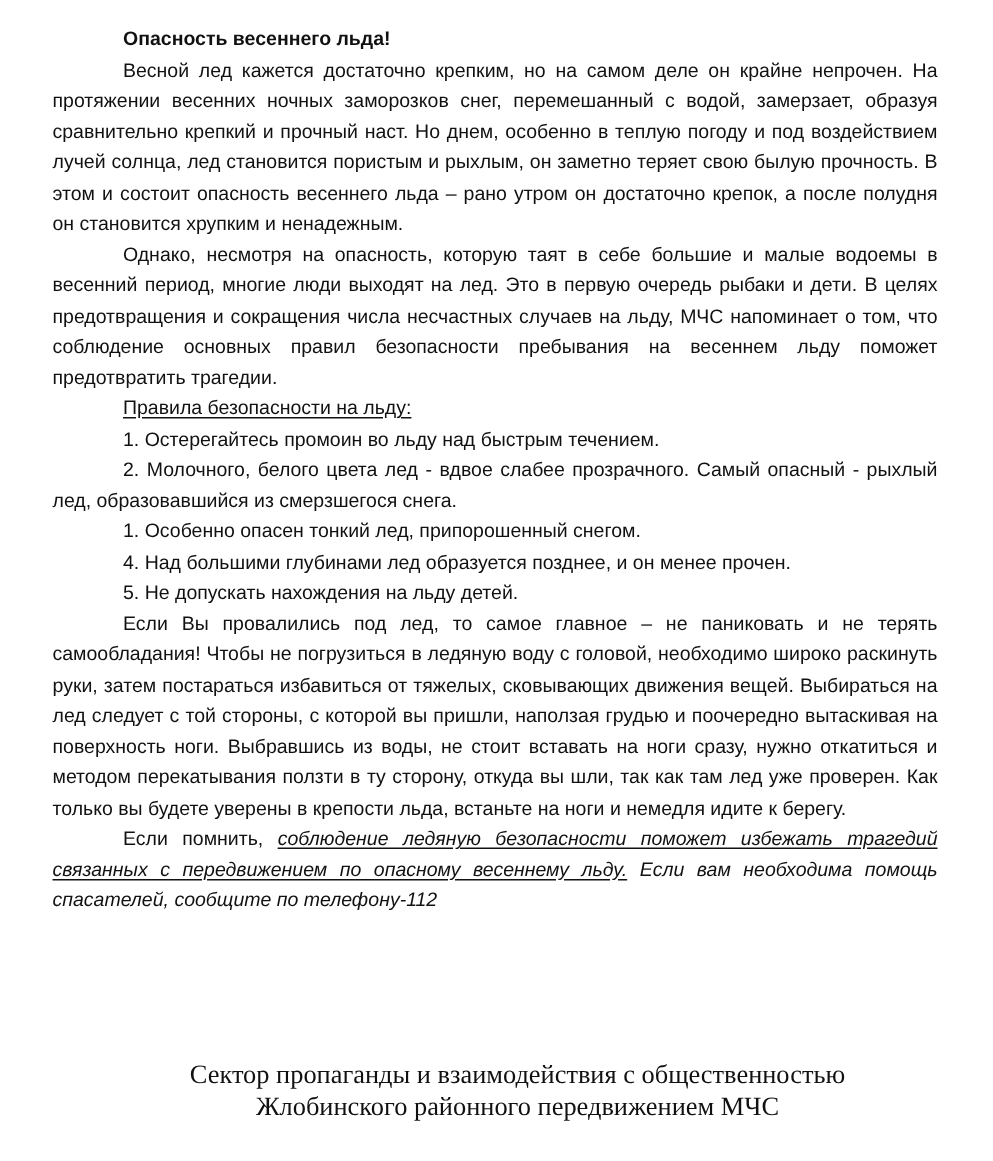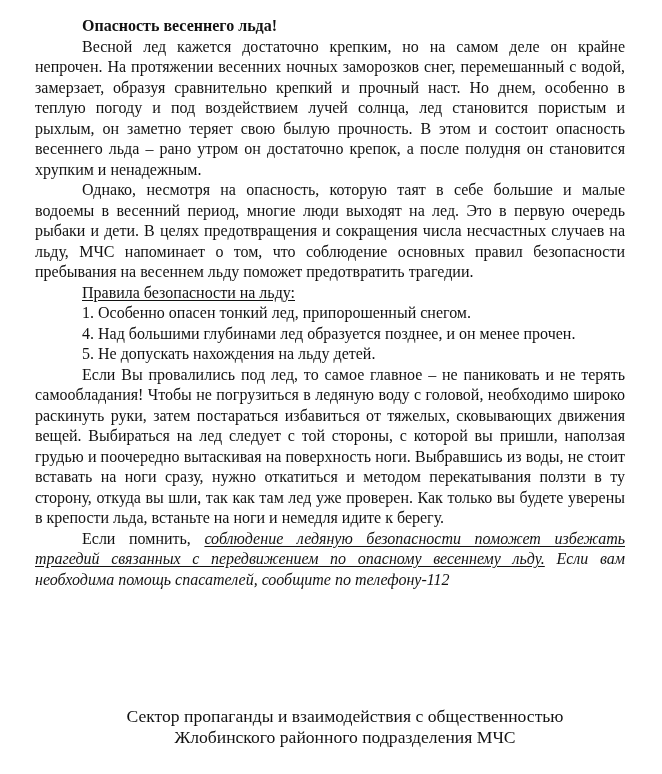--- a/index.html
+++ b/index.html
@@ -2,22 +2,22 @@
 <html><head>
   <meta charset="utf-8">
   <style>
     html, body { margin: 0; padding: 0; background: #ffffff; }
     body { width: 662px; height: 774px; overflow: hidden; position: relative; }
     .page {
       position: absolute;
       left: 35px;
       top: 16px;
       width: 590px;
-      font-family: Liberation Serif, serif;
-      font-size: 16px;
+      font-family: Liberation Sans, sans-serif;
+      font-size: 13px;
       line-height: 20.5px;
       color: #111111;
     }
     p { margin: 0; text-align: justify; text-indent: 47px; }
     .title { font-weight: bold; text-align: left; }
     .left { text-align: left; }
     .underline { text-decoration: underline; text-underline-offset: 2px; text-align: right; }
     .em { font-style: italic; }
     .em-u { font-style: italic; text-decoration: underline; text-underline-offset: 2px; }
     .footer {
@@ -33,23 +33,25 @@
     .footer div { text-indent: 0; padding-left: 28px; }
   </style>
 </head>
 <body>
 
 <div class="page">
   <p class="title">Опасность весеннего льда!</p>
   <p>Весной лед кажется достаточно крепким, но на самом деле он крайне непрочен. На протяжении весенних ночных заморозков снег, перемешанный с водой, замерзает, образуя сравнительно крепкий и прочный наст. Но днем, особенно в теплую погоду и под воздействием лучей солнца, лед становится пористым и рыхлым, он заметно теряет свою былую прочность. В этом и состоит опасность весеннего льда – рано утром он достаточно крепок, а после полудня он становится хрупким и ненадежным.</p>
   <p>Однако, несмотря на опасность, которую таят в себе большие и малые водоемы в весенний период, многие люди выходят на лед. Это в первую очередь рыбаки и дети. В целях предотвращения и сокращения числа несчастных случаев на льду, МЧС напоминает о том, что соблюдение основных правил безопасности пребывания на весеннем льду поможет предотвратить трагедии.</p>
   <p class="left"><span class="underline">Правила безопасности на льду:</span></p>
+  <p class="left">1. Остерегайтесь промоин во льду над быстрым течением.</p>
+  <p>2. Молочного, белого цвета лед - вдвое слабее прозрачного. Самый опасный - рыхлый лед, образовавшийся из смерзшегося снега.</p>
   <p class="left">1. Особенно опасен тонкий лед, припорошенный снегом.</p>
   <p class="left">4. Над большими глубинами лед образуется позднее, и он менее прочен.</p>
   <p class="left">5. Не допускать нахождения на льду детей.</p>
   <p>Если Вы провалились под лед, то самое главное – не паниковать и не терять самообладания! Чтобы не погрузиться в ледяную воду с головой, необходимо широко раскинуть руки, затем постараться избавиться от тяжелых, сковывающих движения вещей. Выбираться на лед следует с той стороны, с которой вы пришли, наползая грудью и поочередно вытаскивая на поверхность ноги. Выбравшись из воды, не стоит вставать на ноги сразу, нужно откатиться и методом перекатывания ползти в ту сторону, откуда вы шли, так как там лед уже проверен. Как только вы будете уверены в крепости льда, встаньте на ноги и немедля идите к берегу.</p>
   <p><span>Если помнить, </span><span class="em-u">соблюдение ледяную безопасности поможет избежать трагедий связанных с передвижением по опасному весеннему льду.</span><span class="em"> Если вам необходима помощь спасателей, сообщите по телефону-112</span></p>
 </div>
 
 <div class="footer">
   <div>Сектор пропаганды и взаимодействия с общественностью</div>
-  <div>Жлобинского районного подразделения МЧС</div>
+  <div>Жлобинского районного передвижением МЧС</div>
 </div>
 
 </body></html>

